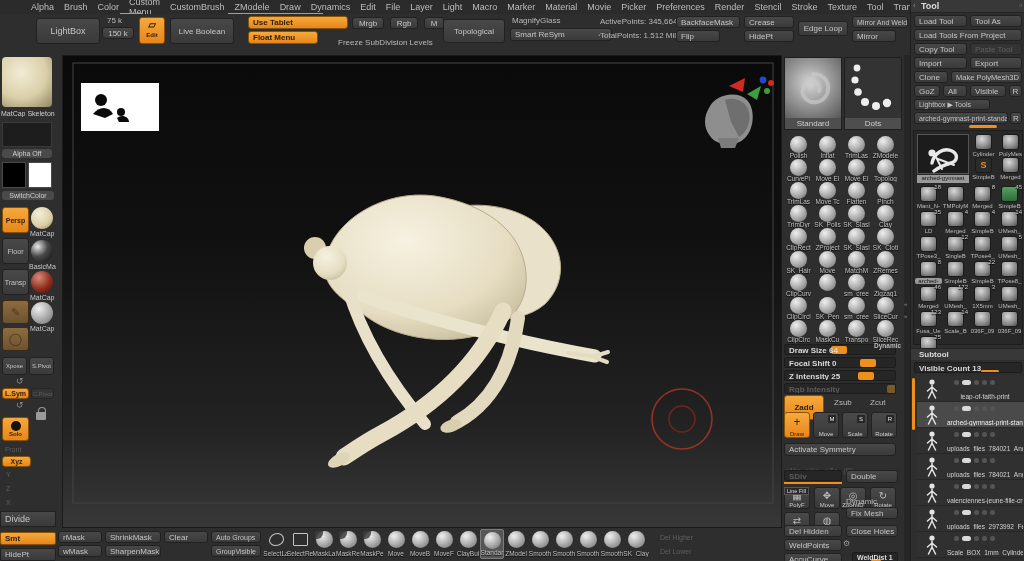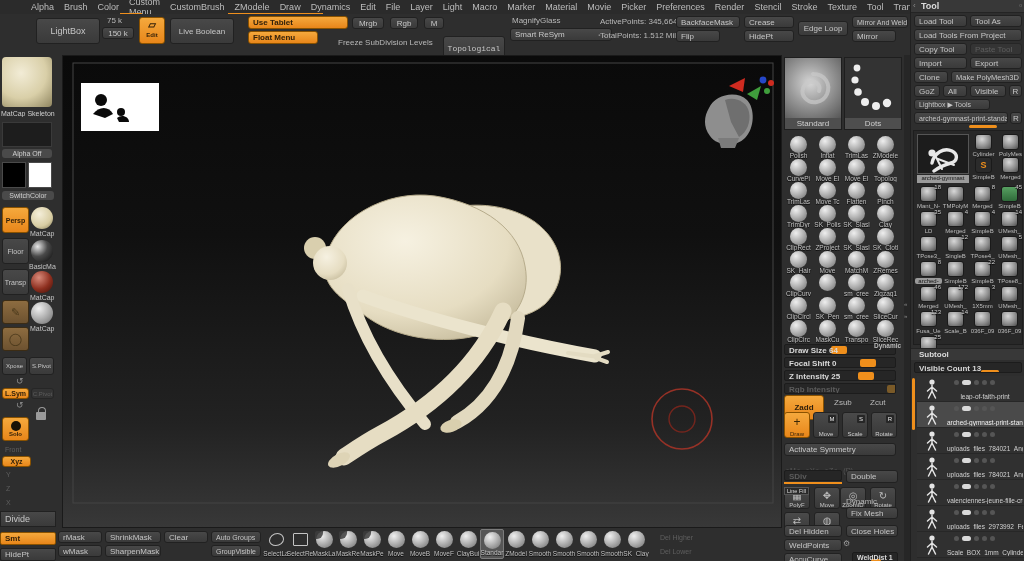--- a/index.html
+++ b/index.html
@@ -122,21 +122,21 @@
     <span style="display:block;font-size:10px;line-height:14px;color:#33210a;">▱</span>
     <span style="display:block;font-size:6px;line-height:6px;color:#33210a;">Edit</span>
   </div>
   <div class="abs btn center" style="left:170px;top:4px;width:64px;height:26px;">Live Boolean</div>
   <div class="abs orange btn" style="left:248px;top:2px;width:100px;height:13px;text-align:center;">Use Tablet</div>
   <div class="abs orange btn" style="left:248px;top:17px;width:70px;height:13px;">Float Menu</div>
   <div class="abs btn center" style="left:352px;top:3px;width:32px;">Mrgb</div>
   <div class="abs btn center" style="left:390px;top:3px;width:28px;">Rgb</div>
   <div class="abs btn center" style="left:424px;top:3px;width:20px;">M</div>
   <span class="abs lbl dim" style="left:338px;top:24px;">Freeze SubDivision Levels</span>
-  <div class="abs btn center" style="left:443px;top:22px;width:62px;height:24px;font-family:Liberation Mono, monospace;">Topological</div>
+  <div class="abs btn center" style="left:443px;top:5px;width:62px;height:24px;">Topological</div>
   <span class="abs lbl" style="left:512px;top:2px;">MagnifyGlass</span>
   <div class="abs btn" style="left:510px;top:14px;width:102px;height:13px;gap:12px;">
     <span>Smart ReSym</span>
     <span style="margin-left:auto;color:#8a8a8a;font-size:6px;">▪ ⌄</span>
   </div>
   <span class="abs lbl" style="left:600px;top:3px;">ActivePoints: 345,664</span>
   <span class="abs lbl" style="left:600px;top:17px;">TotalPoints: 1.512 Mil</span>
   <div class="abs btn" style="left:676px;top:2px;width:64px;">BackfaceMask</div>
   <div class="abs btn" style="left:676px;top:16px;width:44px;">Flip</div>
   <div class="abs btn" style="left:744px;top:2px;width:50px;">Crease</div>

